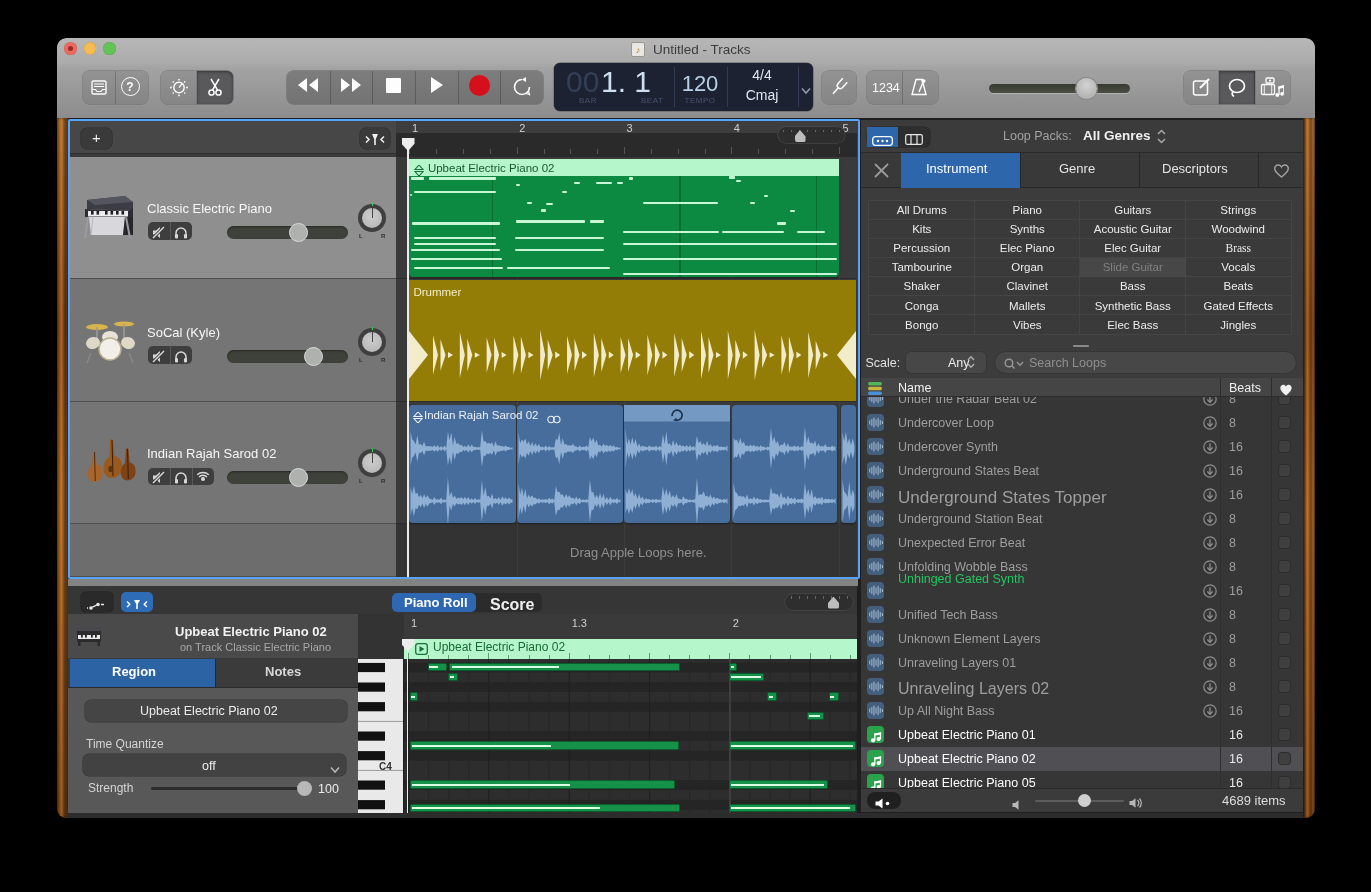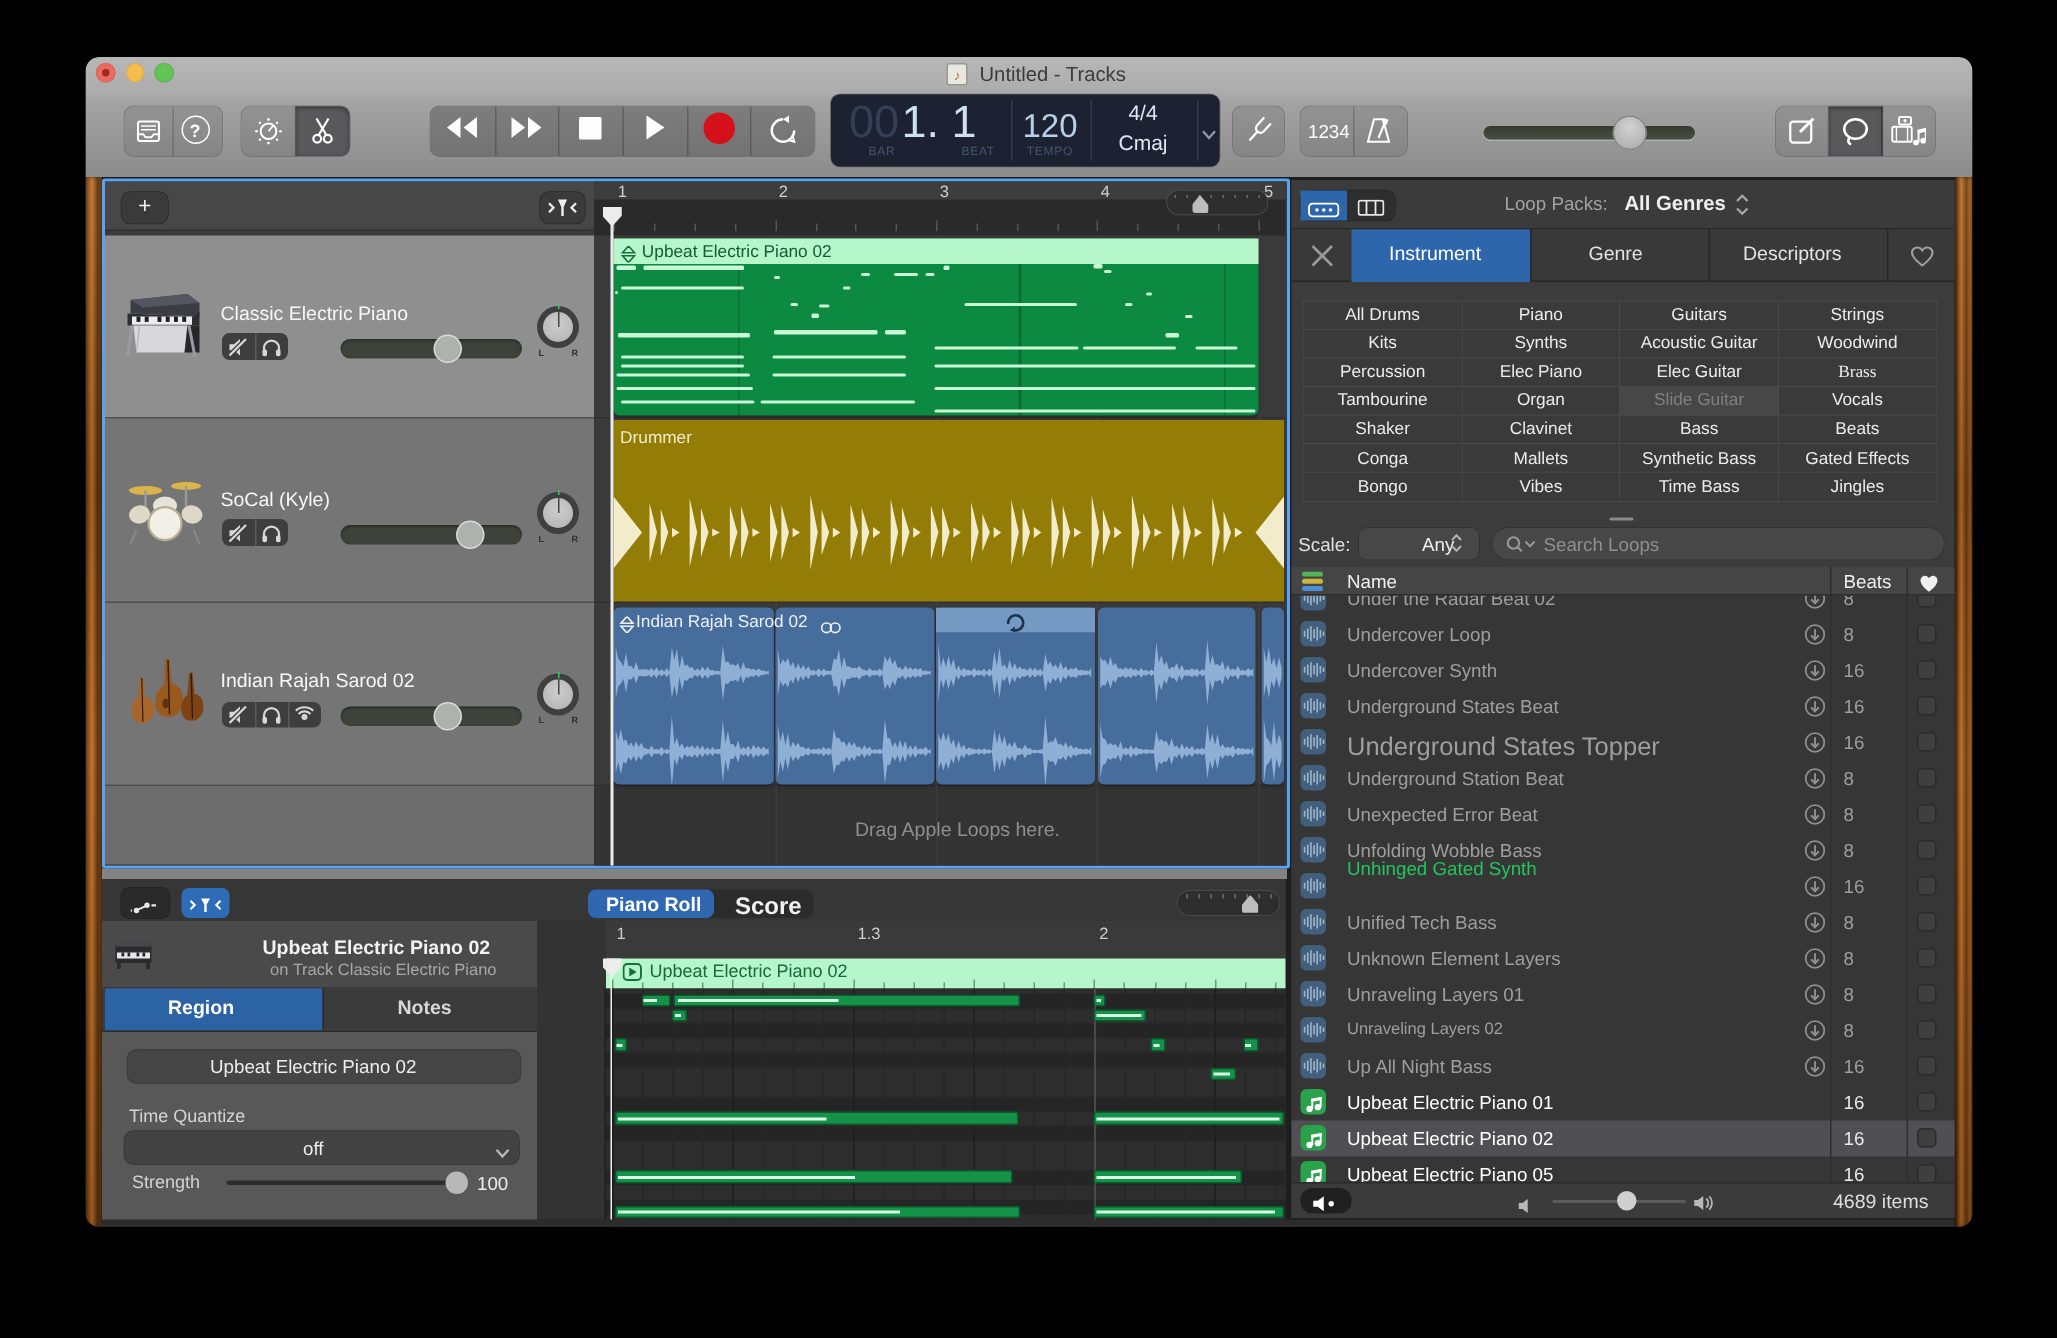--- a/index.html
+++ b/index.html
@@ -491,20 +491,33 @@
 <div style="position:absolute;left:29px;top:700px;font-size:12px;color:#d4d4d4;white-space:nowrap;line-height:1.15;">Time Quantize</div>
 <div style="position:absolute;left:26px;top:716px;width:263px;height:21.5px;background:#424242;border-radius:6px;box-shadow:0 0 0 0.5px #323232;"></div>
 <div style="position:absolute;left:145px;top:720.5px;font-size:12.5px;color:#ececec;white-space:nowrap;line-height:1.15;">off</div>
 <div style="position:absolute;left:273px;top:722px;width:10px;height:8px;"><svg width="10" height="8" viewBox="0 0 10 8">
         <path d="M1 1.5 L5 6 L9 1.5" fill="none" stroke="#b8b8b8" stroke-width="1.5"></path>
       </svg></div>
 <div style="position:absolute;left:31px;top:744px;font-size:12px;color:#d4d4d4;white-space:nowrap;line-height:1.15;">Strength</div>
 <div style="position:absolute;left:94px;top:748.5px;width:160px;height:3px;background:#2c2c2c;border-radius:2px;"></div>
 <div style="position:absolute;left:239.5px;top:742.5px;width:15px;height:15px;border-radius:50%;background:#b8b8b8;"></div>
 <div style="position:absolute;left:261px;top:743.5px;font-size:12.5px;color:#ececec;white-space:nowrap;line-height:1.15;">100</div>
+<div style="position:absolute;left:301px;top:620.5px;width:45px;height:154.5px;"><svg width="45" height="154.5" viewBox="0 0 45 154.5">
+        <rect x="0" y="0" width="45" height="154.5" fill="#e9e9e9"></rect>
+        <rect x="0" y="3.9" width="27" height="9.2" fill="#111"></rect>
+        <rect x="0" y="23.5" width="27" height="9.2" fill="#111"></rect>
+        <rect x="0" y="43.1" width="27" height="9.2" fill="#111"></rect>
+        <rect x="0" y="72.5" width="27" height="9.2" fill="#111"></rect>
+        <rect x="0" y="92.1" width="27" height="9.2" fill="#111"></rect>
+        <rect x="0" y="121.5" width="27" height="9.2" fill="#111"></rect>
+        <rect x="0" y="141.1" width="27" height="9.2" fill="#111"></rect>
+        <line x1="0" y1="62.4" x2="45" y2="62.4" stroke="#9a9a9a" stroke-width="1"></line>
+        <line x1="0" y1="111.4" x2="45" y2="111.4" stroke="#9a9a9a" stroke-width="1"></line>
+        <text x="21" y="110.5" font-family="Liberation Sans" font-size="10" font-weight="bold" fill="#333">C4</text>
+      </svg></div>
 <div style="position:absolute;left:346px;top:620.5px;width:1px;height:154.5px;background:#1e1e1e;"></div>
 <div style="position:absolute;left:347px;top:575.5px;width:453px;height:25px;background:#3a3a3a;"></div>
 <div style="position:absolute;left:347px;top:600.5px;width:453px;height:20px;background:#b5f6cb;"></div>
 <div style="position:absolute;left:354.0px;top:578.5px;font-size:11px;color:#cfcfcf;white-space:nowrap;line-height:1.15;font-weight:500;">1</div>
 <div style="position:absolute;left:514.65px;top:578.5px;font-size:11px;color:#cfcfcf;white-space:nowrap;line-height:1.15;font-weight:500;">1.3</div>
 <div style="position:absolute;left:675.8px;top:578.5px;font-size:11px;color:#cfcfcf;white-space:nowrap;line-height:1.15;font-weight:500;">2</div>
 <div style="position:absolute;left:351.0px;top:614.5px;width:1px;height:6px;background:#5f9d74;"></div>
 <div style="position:absolute;left:371.1px;top:616.5px;width:1px;height:4px;background:#5f9d74;"></div>
 <div style="position:absolute;left:391.2px;top:616.5px;width:1px;height:4px;background:#5f9d74;"></div>
 <div style="position:absolute;left:411.2px;top:616.5px;width:1px;height:4px;background:#5f9d74;"></div>
@@ -680,21 +693,21 @@
 <div style="position:absolute;left:917.5px;top:261.59999999999997px;font-size:11.5px;color:#ececec;white-space:nowrap;line-height:1.15;width:105.5px;text-align:center;">Mallets</div>
 <div style="position:absolute;left:1023.0px;top:258.2px;width:105.5px;height:19.1px;background:#3a3a3a;box-shadow:0 0 0 0.5px #4e4e4e;"></div>
 <div style="position:absolute;left:1023.0px;top:261.59999999999997px;font-size:11.5px;color:#ececec;white-space:nowrap;line-height:1.15;width:105.5px;text-align:center;">Synthetic Bass</div>
 <div style="position:absolute;left:1128.5px;top:258.2px;width:105.5px;height:19.1px;background:#3a3a3a;box-shadow:0 0 0 0.5px #4e4e4e;"></div>
 <div style="position:absolute;left:1128.5px;top:261.59999999999997px;font-size:11.5px;color:#ececec;white-space:nowrap;line-height:1.15;width:105.5px;text-align:center;">Gated Effects</div>
 <div style="position:absolute;left:812.0px;top:277.3px;width:105.5px;height:19.1px;background:#3a3a3a;box-shadow:0 0 0 0.5px #4e4e4e;"></div>
 <div style="position:absolute;left:812.0px;top:280.74px;font-size:11.5px;color:#ececec;white-space:nowrap;line-height:1.15;width:105.5px;text-align:center;">Bongo</div>
 <div style="position:absolute;left:917.5px;top:277.3px;width:105.5px;height:19.1px;background:#3a3a3a;box-shadow:0 0 0 0.5px #4e4e4e;"></div>
 <div style="position:absolute;left:917.5px;top:280.74px;font-size:11.5px;color:#ececec;white-space:nowrap;line-height:1.15;width:105.5px;text-align:center;">Vibes</div>
 <div style="position:absolute;left:1023.0px;top:277.3px;width:105.5px;height:19.1px;background:#3a3a3a;box-shadow:0 0 0 0.5px #4e4e4e;"></div>
-<div style="position:absolute;left:1023.0px;top:280.74px;font-size:11.5px;color:#ececec;white-space:nowrap;line-height:1.15;width:105.5px;text-align:center;">Time Bass</div>
+<div style="position:absolute;left:1023.0px;top:280.74px;font-size:11.5px;color:#ececec;white-space:nowrap;line-height:1.15;width:105.5px;text-align:center;">Elec Bass</div>
 <div style="position:absolute;left:1128.5px;top:277.3px;width:105.5px;height:19.1px;background:#3a3a3a;box-shadow:0 0 0 0.5px #4e4e4e;"></div>
 <div style="position:absolute;left:1128.5px;top:280.74px;font-size:11.5px;color:#ececec;white-space:nowrap;line-height:1.15;width:105.5px;text-align:center;">Jingles</div>
 <div style="position:absolute;left:1016px;top:306.5px;width:16px;height:2px;background:#8a8a8a;border-radius:1px;"></div>
 <div style="position:absolute;left:808.5px;top:317.5px;font-size:12.5px;color:#e0e0e0;white-space:nowrap;line-height:1.15;">Scale:</div>
 <div style="position:absolute;left:848.5px;top:313.5px;width:80px;height:21px;background:#474747;border-radius:5px;box-shadow:0 0 0 0.5px #303030;"></div>
 <div style="position:absolute;left:891px;top:317.5px;font-size:12.5px;color:#ececec;white-space:nowrap;line-height:1.15;">Any</div>
 <div style="position:absolute;left:909px;top:316px;width:10px;height:16px;"><svg width="10" height="16" viewBox="0 0 10 16">
         <path d="M2 6 L5 2.8 L8 6" fill="none" stroke="#b0b0b0" stroke-width="1.4"></path>
         <path d="M2 10 L5 13.2 L8 10" fill="none" stroke="#b0b0b0" stroke-width="1.4"></path>
       </svg></div>
@@ -925,21 +938,21 @@
 <div style="position:absolute;left:810px;top:640.4px;width:17px;height:17px;background:#42607e;border-radius:4px;"></div>
 <div style="position:absolute;left:810px;top:640.4px;width:17px;height:17px;"><svg width="17" height="17" viewBox="0 0 17 17">
         <rect x="2.2" y="6.5" width="1.1" height="4" fill="#9db3c8"></rect>
         <rect x="4.300000000000001" y="5.0" width="1.1" height="7" fill="#9db3c8"></rect>
         <rect x="6.4" y="3.5" width="1.1" height="10" fill="#9db3c8"></rect>
         <rect x="8.5" y="5.5" width="1.1" height="6" fill="#9db3c8"></rect>
         <rect x="10.600000000000001" y="4.0" width="1.1" height="9" fill="#9db3c8"></rect>
         <rect x="12.7" y="6.0" width="1.1" height="5" fill="#9db3c8"></rect>
         <rect x="14.8" y="7.0" width="1.1" height="3" fill="#9db3c8"></rect>
       </svg></div>
-<div style="position:absolute;left:841px;top:641.9px;font-size:11px;color:#9e9e9e;white-space:nowrap;line-height:1.15;">Unraveling Layers 02</div>
+<div style="position:absolute;left:841px;top:641.9px;font-size:16px;color:#9e9e9e;white-space:nowrap;line-height:1.15;">Unraveling Layers 02</div>
 <div style="position:absolute;left:1146px;top:641.9px;width:14px;height:14px;"><svg width="14" height="14" viewBox="0 0 14 14">
         <circle cx="7" cy="7" r="6.2" fill="none" stroke="#8e8e8e" stroke-width="1.2"></circle>
         <line x1="7" y1="3.5" x2="7" y2="9.5" stroke="#8e8e8e" stroke-width="1.3"></line>
         <path d="M4.4 7.5 L7 10.2 L9.6 7.5" fill="none" stroke="#8e8e8e" stroke-width="1.3"></path>
       </svg></div>
 <div style="position:absolute;left:1172px;top:641.9px;font-size:12.5px;color:#9e9e9e;white-space:nowrap;line-height:1.15;">8</div>
 <div style="position:absolute;left:1221px;top:642.4px;width:13px;height:13px;background:#3f3f3f;border:1.5px solid #2b2b2b;border-radius:3.5px;"></div>
 <div style="position:absolute;left:810px;top:664.4px;width:17px;height:17px;background:#42607e;border-radius:4px;"></div>
 <div style="position:absolute;left:810px;top:664.4px;width:17px;height:17px;"><svg width="17" height="17" viewBox="0 0 17 17">
         <rect x="2.2" y="6.5" width="1.1" height="4" fill="#9db3c8"></rect>

